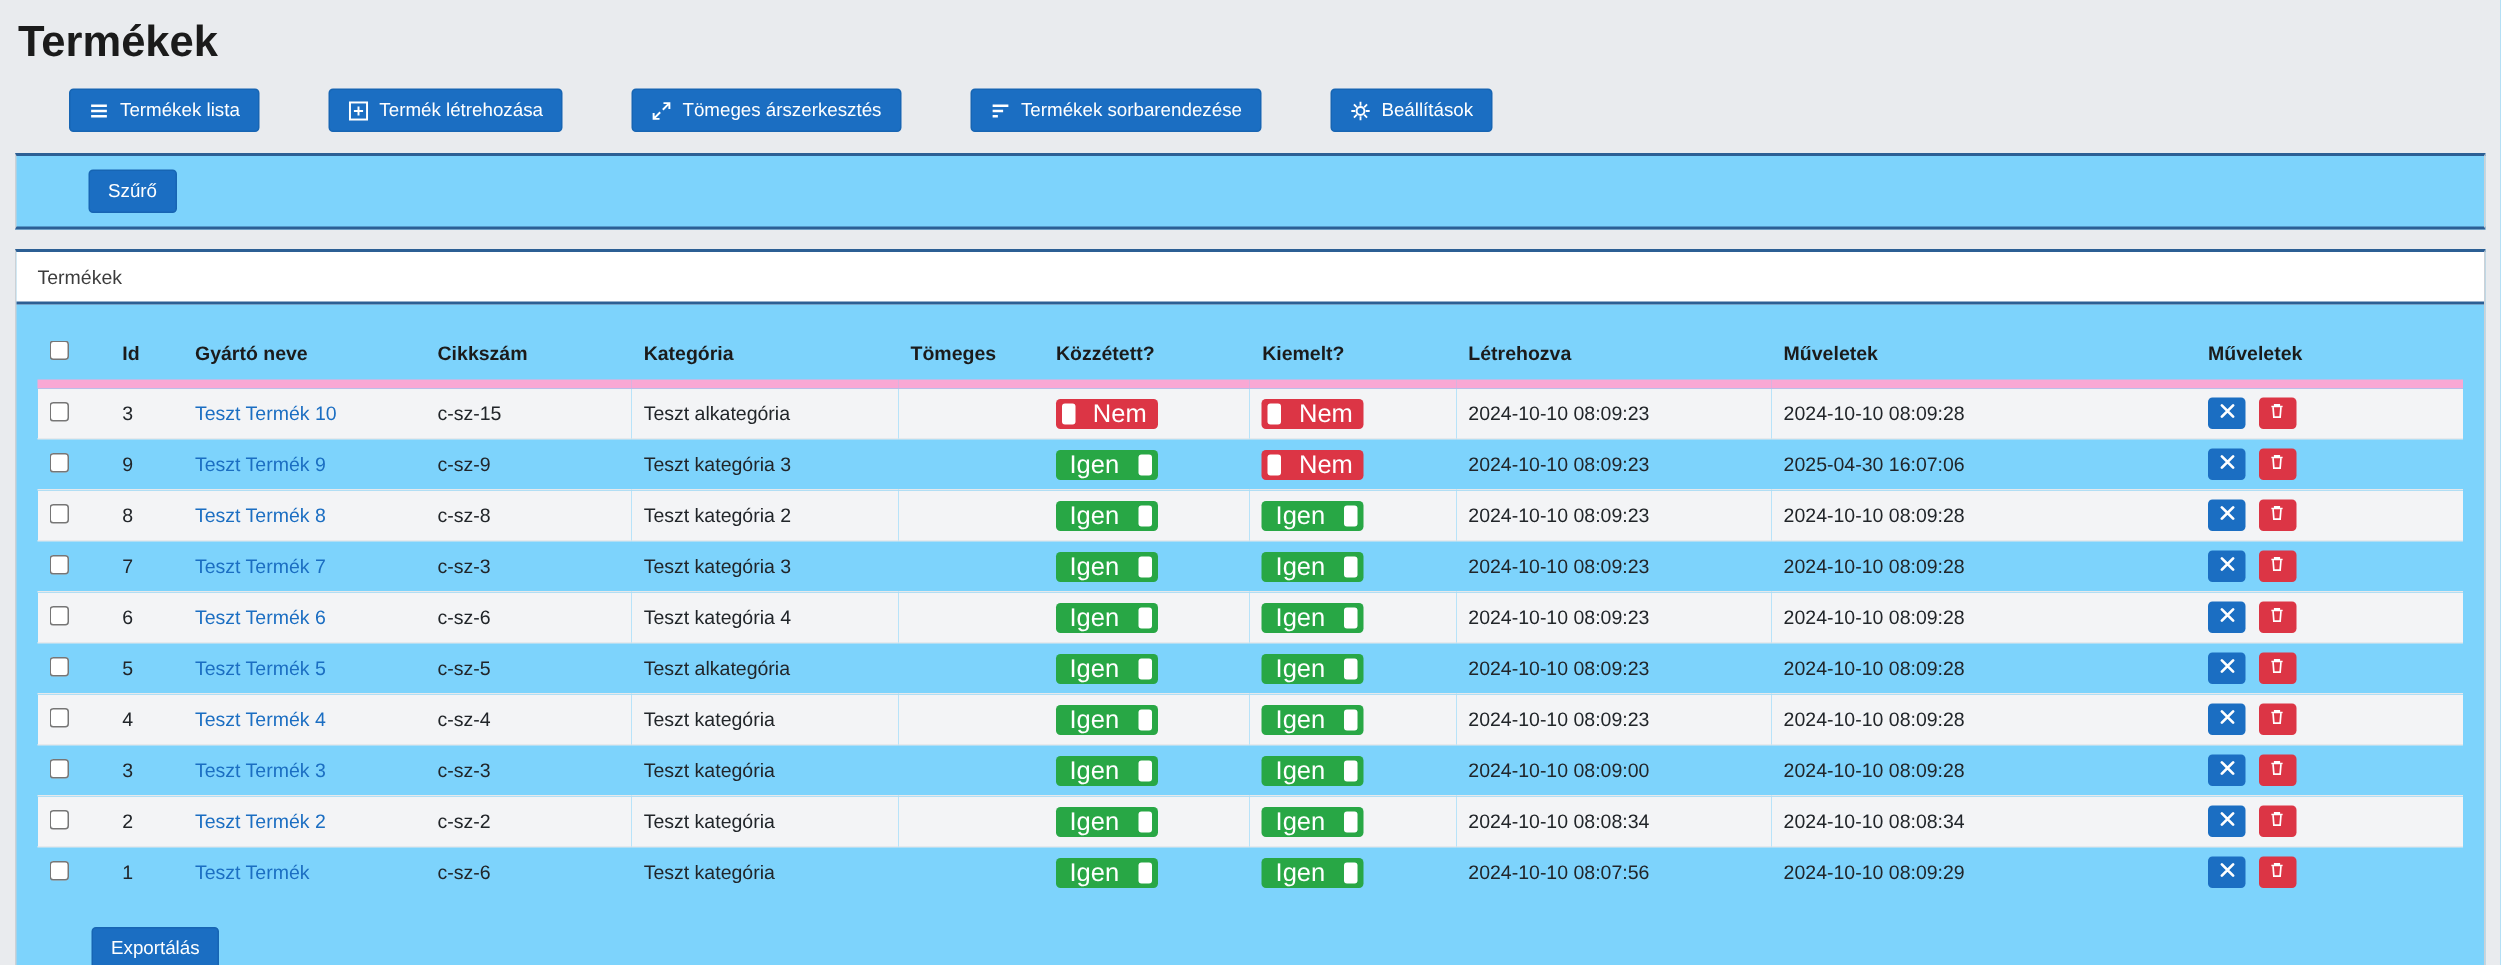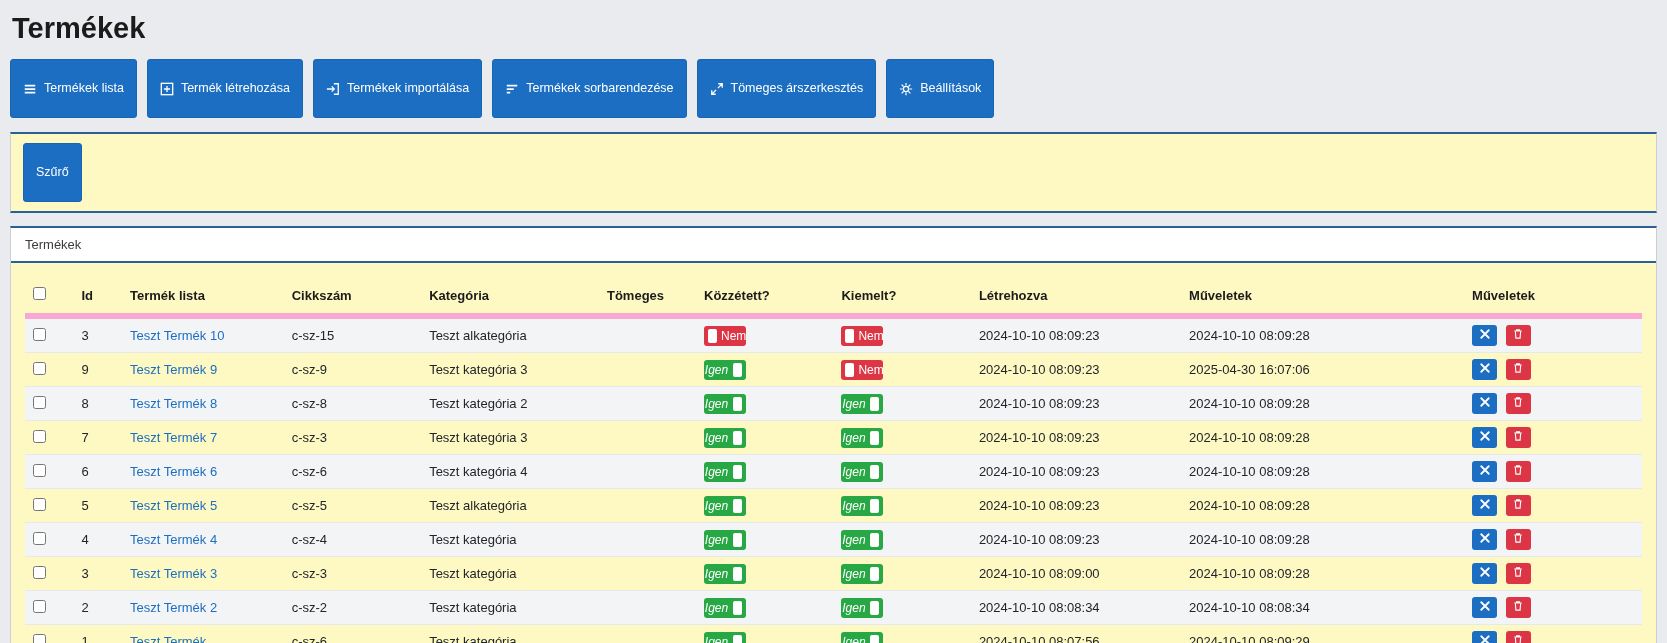--- a/index.html
+++ b/index.html
@@ -8,26 +8,27 @@
     font-family:"Liberation Sans","DejaVu Sans",sans-serif;
     color:#212529;
     font-size:13px;
   }
   .page{padding:8px 10px 20px 10px;min-height:643px;box-sizing:border-box;}
   .page-title{font-size:29px;font-weight:700;margin:4px 0 14px 2px;color:#1b1b1b;}
   .toolbar{display:flex;gap:10px;margin-bottom:14px;flex-wrap:wrap;}
   .btn{
     display:inline-flex;align-items:center;gap:7px;
     background:#1b6ec2;color:#fff;border:1px solid #1765b3;border-radius:3px;
-    font-size:12.5px;padding:21px 12px;cursor:pointer;line-height:1.2;
+    font-size:12.5px;padding:6px 12px;cursor:pointer;line-height:1.2;
     font-family:inherit;
+    margin-left:36px;
   }
   .btn svg{display:block;}
   .card{
-    background:#fef9c3;
+    background:#7dd3fc;
     border:1px solid #ccd1d6;
     border-top:2px solid #2c5f94;
     border-bottom:2px solid #2c5f94;
     margin-bottom:13px;
   }
   .filter-card{padding:9px 12px;}
   .card-header{
     padding:9px 14px;font-size:13px;color:#3c3c3c;
     border-bottom:2px solid #2c5f94;background:#fff;
   }
@@ -40,27 +41,27 @@
   }
   td{padding:6px 8px;border-top:1px solid #e6e9ec;vertical-align:middle;white-space:nowrap;overflow:hidden;}
   tbody tr:nth-child(odd){background:#f3f4f6;}
   col.c-check{width:3%;} col.c-id{width:3%;} col.c-name{width:10%;}
   col.c-sku{width:8.5%;} col.c-cat{width:11%;} col.c-man{width:6%;}
   col.c-pub{width:8.5%;} col.c-feat{width:8.5%;} col.c-created{width:13%;}
   col.c-updated{width:17.5%;} col.c-act{width:11%;}
   a.product-link{color:#1b6ec2;text-decoration:none;cursor:pointer;}
   
   .badge{
-    display:inline-flex;align-items:center;height:20px;width:42px;
-    border-radius:3px;color:#fff;font-size:12px;box-sizing:border-box;
+    display:inline-flex;align-items:center;height:20px;width:68px;
+    border-radius:3px;color:#fff;font-size:17px;box-sizing:border-box;
     cursor:pointer;
   }
   .badge .knob{width:9px;height:14px;background:#fff;border-radius:2px;margin:0 4px;flex:0 0 auto;}
   .badge .txt{flex:1;text-align:center;}
-  .badge-on{background:#28a745;font-style:italic;}
+  .badge-on{background:#28a745;}
   .badge-off{background:#dc3545;}
   .badge-on .knob{order:2;}
   .badge-off .knob{order:0;}
   
   .actions{white-space:nowrap;}
   .btn-action{
     display:inline-flex;align-items:center;justify-content:center;
     width:25px;height:21px;border-radius:3px;margin-right:5px;cursor:pointer;
   }
   .btn-tools{background:#1b6ec2;}
@@ -89,41 +90,32 @@
           <svg width="14" height="14" viewBox="0 0 16 16">
             <rect x="1.5" y="1.5" width="13" height="13" fill="none" stroke="#fff" stroke-width="1.5"></rect>
             <path d="M8 4.5v7M4.5 8h7" stroke="#fff" stroke-width="1.5"></path>
           </svg>
         </span>
       <span>Termék létrehozása</span>
     </button>
     <button class="btn">
       <span>
           <svg width="14" height="14" viewBox="0 0 16 16">
-            <path d="M9 2h5v12H9" fill="none" stroke="#fff" stroke-width="1.5"></path>
-            <path d="M1 8h8M6.5 5l3 3-3 3" fill="none" stroke="#fff" stroke-width="1.5"></path>
+            <path d="M9.5 2H14v4.5M14 2L9 7M6.5 14H2V9.5M2 14l5-5" fill="none" stroke="#fff" stroke-width="1.5"></path>
           </svg>
         </span>
-      <span>Termékek importálása</span>
+      <span>Tömeges árszerkesztés</span>
     </button>
     <button class="btn">
       <span>
           <svg width="14" height="14" viewBox="0 0 16 16">
             <path d="M2 4h12M2 8h8M2 12h4" stroke="#fff" stroke-width="2" fill="none"></path>
           </svg>
         </span>
       <span>Termékek sorbarendezése</span>
-    </button>
-    <button class="btn">
-      <span>
-          <svg width="14" height="14" viewBox="0 0 16 16">
-            <path d="M9.5 2H14v4.5M14 2L9 7M6.5 14H2V9.5M2 14l5-5" fill="none" stroke="#fff" stroke-width="1.5"></path>
-          </svg>
-        </span>
-      <span>Tömeges árszerkesztés</span>
     </button>
     <button class="btn">
       <span>
           <svg width="14" height="14" viewBox="0 0 16 16">
             <circle cx="8" cy="8" r="3" fill="none" stroke="#fff" stroke-width="1.5"></circle>
             <path d="M8 1v3M8 12v3M1 8h3M12 8h3M3 3l2.2 2.2M10.8 10.8L13 13M13 3l-2.2 2.2M5.2 10.8L3 13" stroke="#fff" stroke-width="1.4" fill="none"></path>
           </svg>
         </span>
       <span>Beállítások</span>
     </button>
@@ -147,21 +139,21 @@
             <col class="c-pub">
             <col class="c-feat">
           <col class="c-created">
             <col class="c-updated">
             <col class="c-act">
         </colgroup>
         <thead>
           <tr>
             <th><input type="checkbox" style=""></th>
             <th>Id</th>
-            <th>Termék lista</th>
+            <th>Gyártó neve</th>
             <th>Cikkszám</th>
             <th>Kategória</th>
             <th>Tömeges</th>
             <th>Közzétett?</th>
             <th>Kiemelt?</th>
             <th>Létrehozva</th>
             <th>Műveletek</th>
             <th>Műveletek</th>
           </tr>
         </thead>

